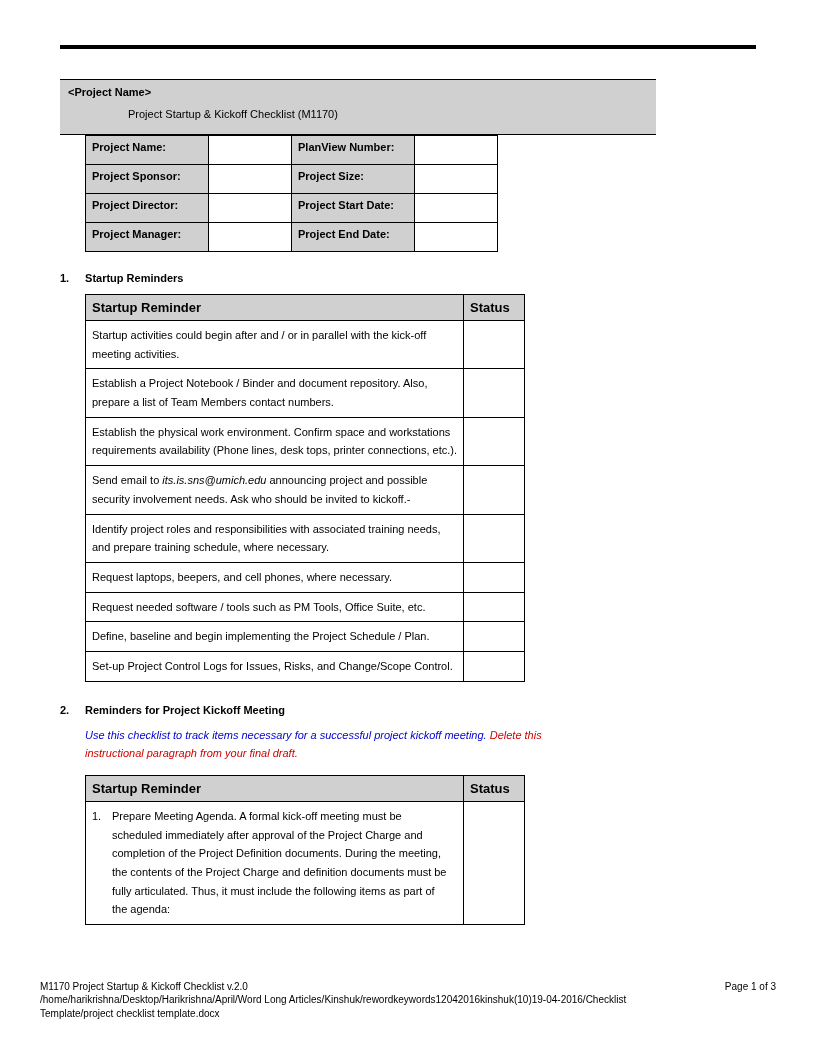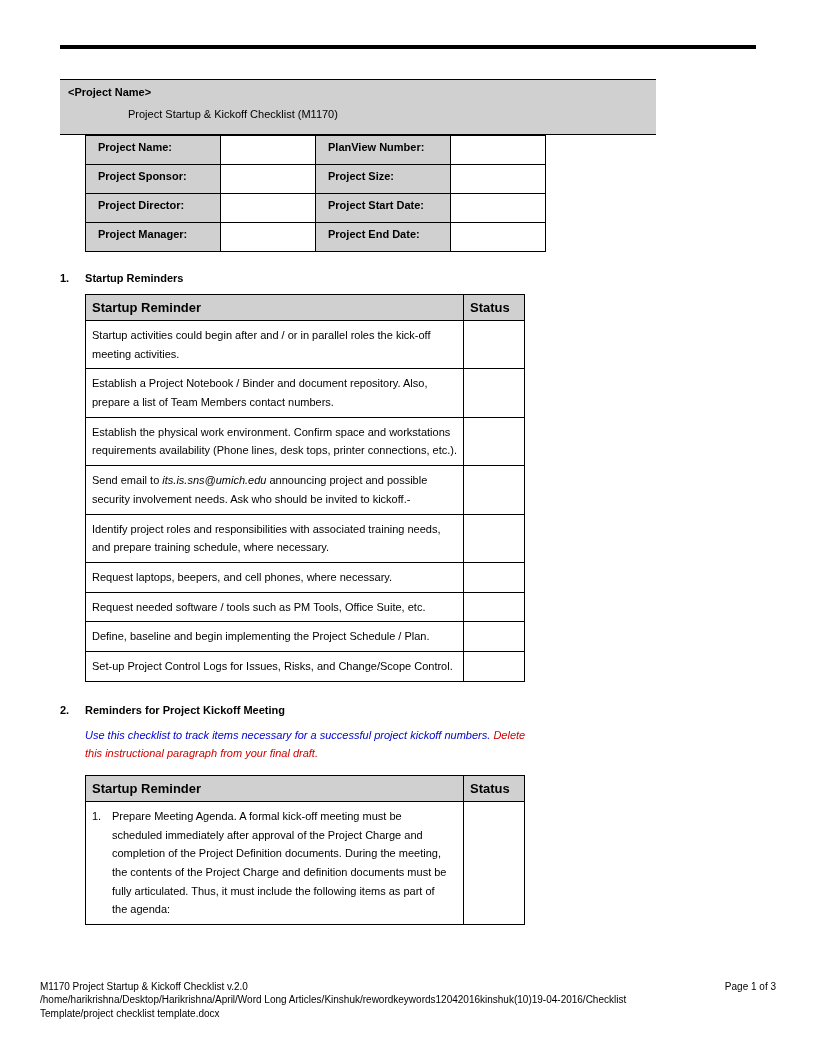--- a/index.html
+++ b/index.html
@@ -38,21 +38,21 @@
     margin-left: 60px;
   }
   table.meta {
     border-collapse: collapse;
     margin-left: 25px;
     margin-bottom: 20px;
   }
   table.meta td {
     border: 1px solid #000;
     font-size: 11px;
-    padding: 5px 12px;
+    padding: 5px 6px;
     vertical-align: top;
     height: 18px;
   }
   table.meta td.lbl {
     background: #d0d0d0;
     font-weight: bold;
     width: 110px;
   }
   table.meta td.val {
     width: 70px;
@@ -166,21 +166,21 @@
     <span>Startup Reminders</span>
   </div>
 
   <table class="check">
     <tbody>
         <tr>
       <th>Startup Reminder</th>
       <th class="st">Status</th>
     </tr>
     <tr>
-          <td>Startup activities could begin after and / or in parallel roles the kick-off meeting activities.</td>
+          <td>Startup activities could begin after and / or in parallel with the kick-off meeting activities.</td>
           <td class="st"></td>
         </tr>
     <tr>
           <td>Establish a Project Notebook / Binder and document repository. Also, prepare a list of Team Members contact numbers.</td>
           <td class="st"></td>
         </tr>
     <tr>
           <td>Establish the physical work environment. Confirm space and workstations requirements availability (Phone lines, desk tops, printer connections, etc.).</td>
           <td class="st"></td>
         </tr>
@@ -210,21 +210,21 @@
         </tr>
   </tbody>
     </table>
 
   <div class="section-head">
     <span class="num">2.</span>
     <span>Reminders for Project Kickoff Meeting</span>
   </div>
 
   <div class="instruct">
-    <span class="blue">Use this checklist to track items necessary for a successful project kickoff numbers. </span><span class="red">Delete this instructional paragraph from your final draft.</span>
+    <span class="blue">Use this checklist to track items necessary for a successful project kickoff meeting. </span><span class="red">Delete this instructional paragraph from your final draft.</span>
   </div>
 
   <table class="check">
     <tbody>
         <tr>
       <th>Startup Reminder</th>
       <th class="st">Status</th>
     </tr>
     <tr>
       <td>

